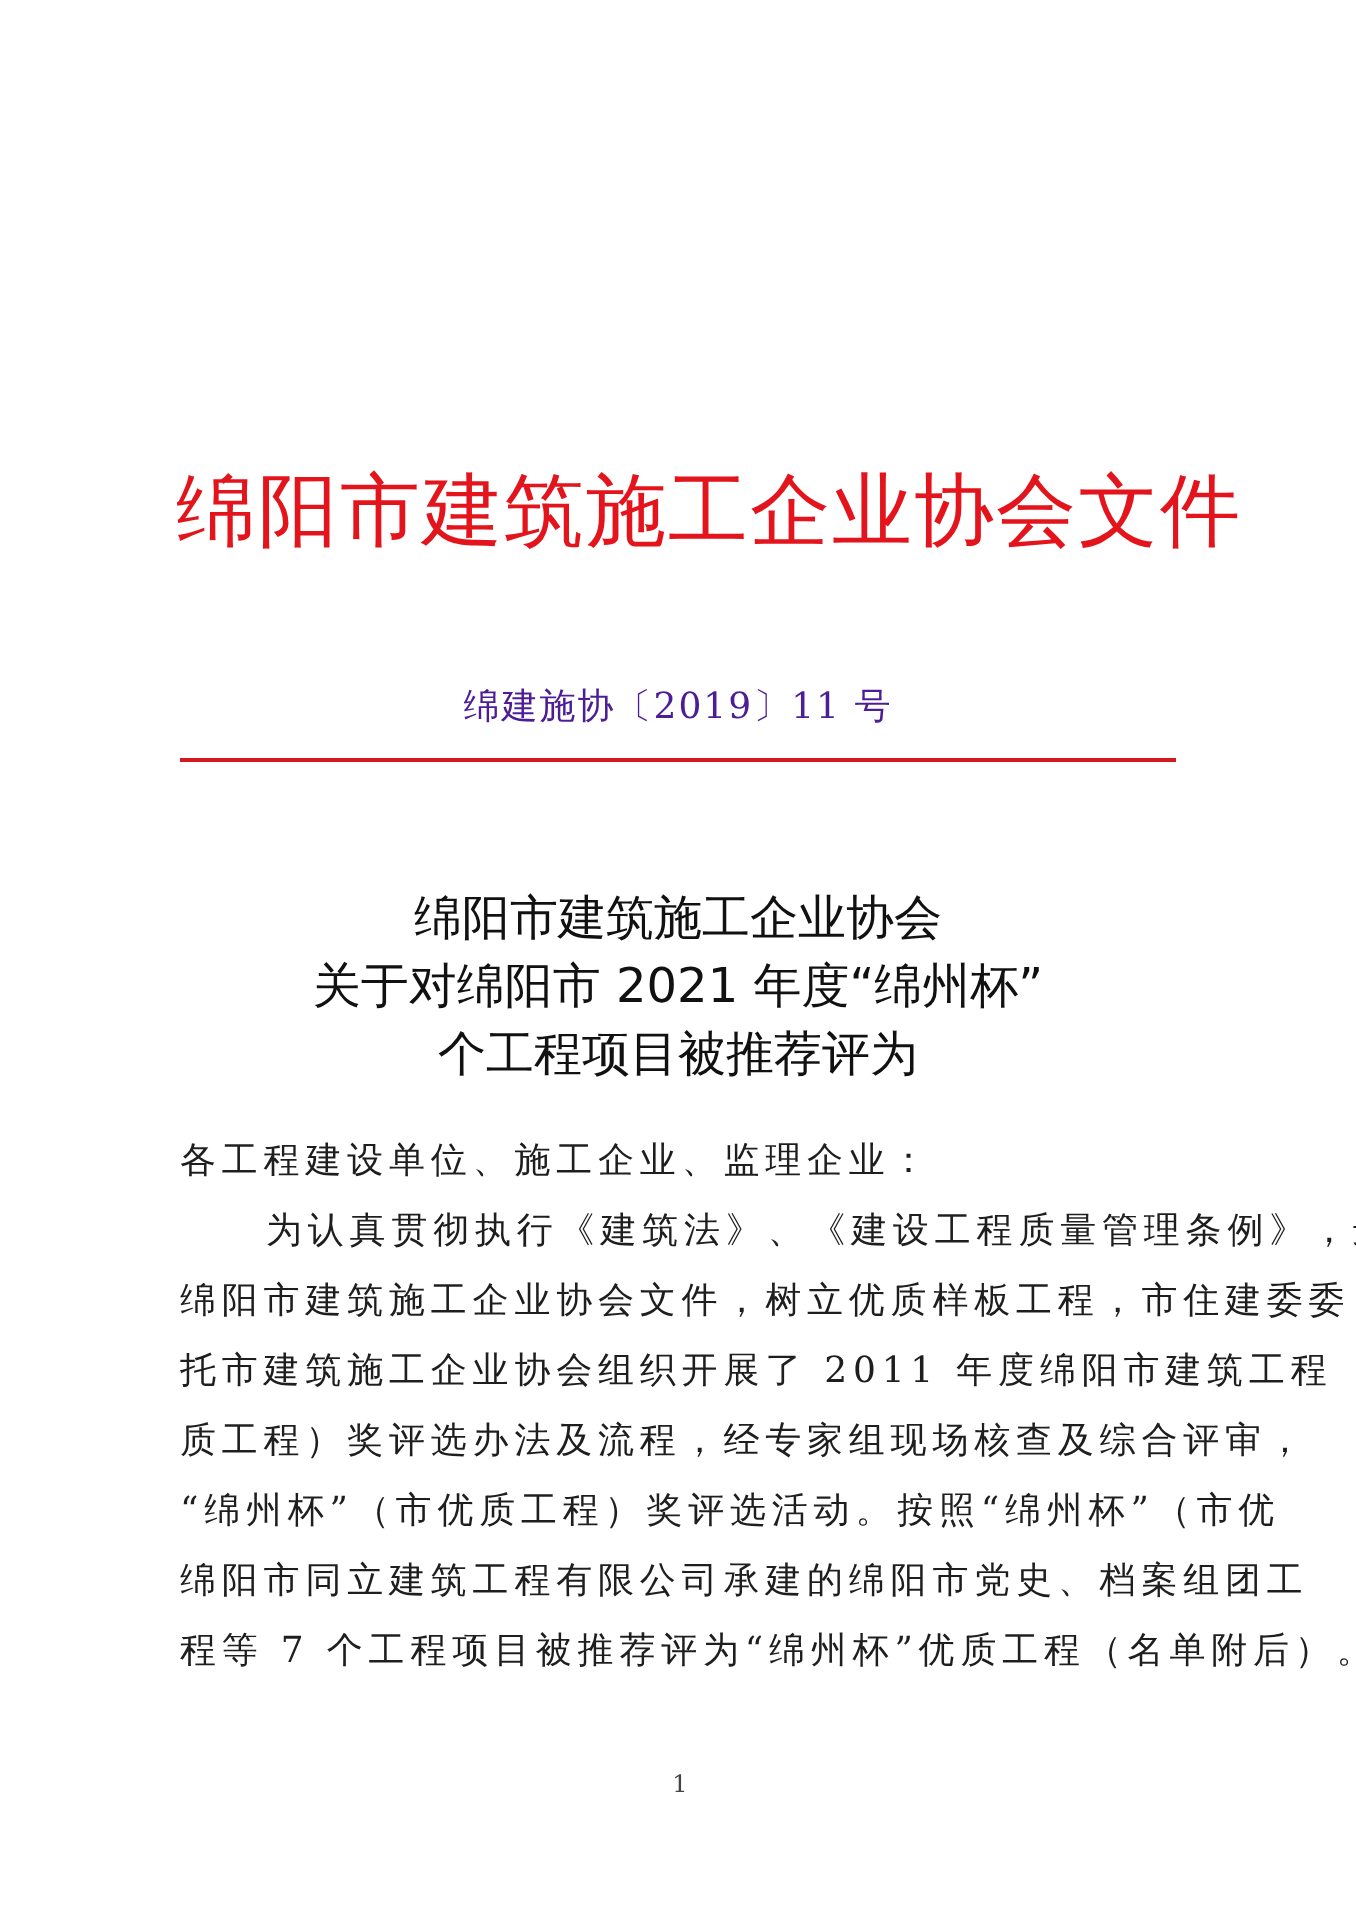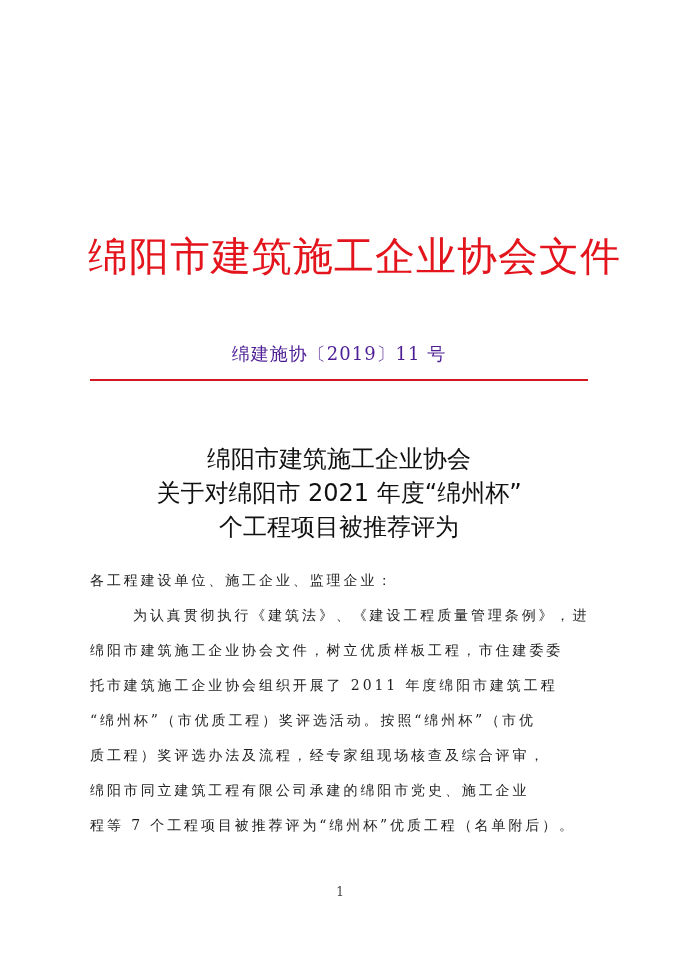--- a/index.html
+++ b/index.html
@@ -67,21 +67,21 @@
       margin-top: 20px;
     }
     .notice-title div {
       white-space: nowrap;
     }
     .body-text {
       position: absolute;
       left: 90px;
       top: 563px;
       width: 500px;
-      font-size: 14px;
+      font-size: 18px;
       line-height: 35px;
       color: #1e1e1e;
       letter-spacing: 2.9px;
     }
     .body-text .line {
       white-space: nowrap;
       height: 35px;
     }
     .body-text .indent {
       padding-left: 43px;
@@ -112,21 +112,21 @@
     <div>绵阳市建筑施工企业协会</div>
     <div>关于对绵阳市 2021 年度“绵州杯”</div>
     <div>个工程项目被推荐评为</div>
   </div>
 
   <div class="body-text">
     <div class="line">各工程建设单位、施工企业、监理企业：</div>
     <div class="line indent">为认真贯彻执行《建筑法》、《建设工程质量管理条例》，进</div>
     <div class="line">绵阳市建筑施工企业协会文件，树立优质样板工程，市住建委委</div>
     <div class="line">托市建筑施工企业协会组织开展了 2011 年度绵阳市建筑工程</div>
+    <div class="line">质工程）奖评选办法及流程，经专家组现场核查及综合评审，</div>
     <div class="line">“绵州杯”（市优质工程）奖评选活动。按照“绵州杯”（市优</div>
-    <div class="line">质工程）奖评选办法及流程，经专家组现场核查及综合评审，</div>
-    <div class="line">绵阳市同立建筑工程有限公司承建的绵阳市党史、施工企业</div>
+    <div class="line">绵阳市同立建筑工程有限公司承建的绵阳市党史、档案组团工</div>
     <div class="line">程等 7 个工程项目被推荐评为“绵州杯”优质工程（名单附后）。</div>
   </div>
 
   <div class="page-number">1</div>
 
 </div>
 
 </body></html>

